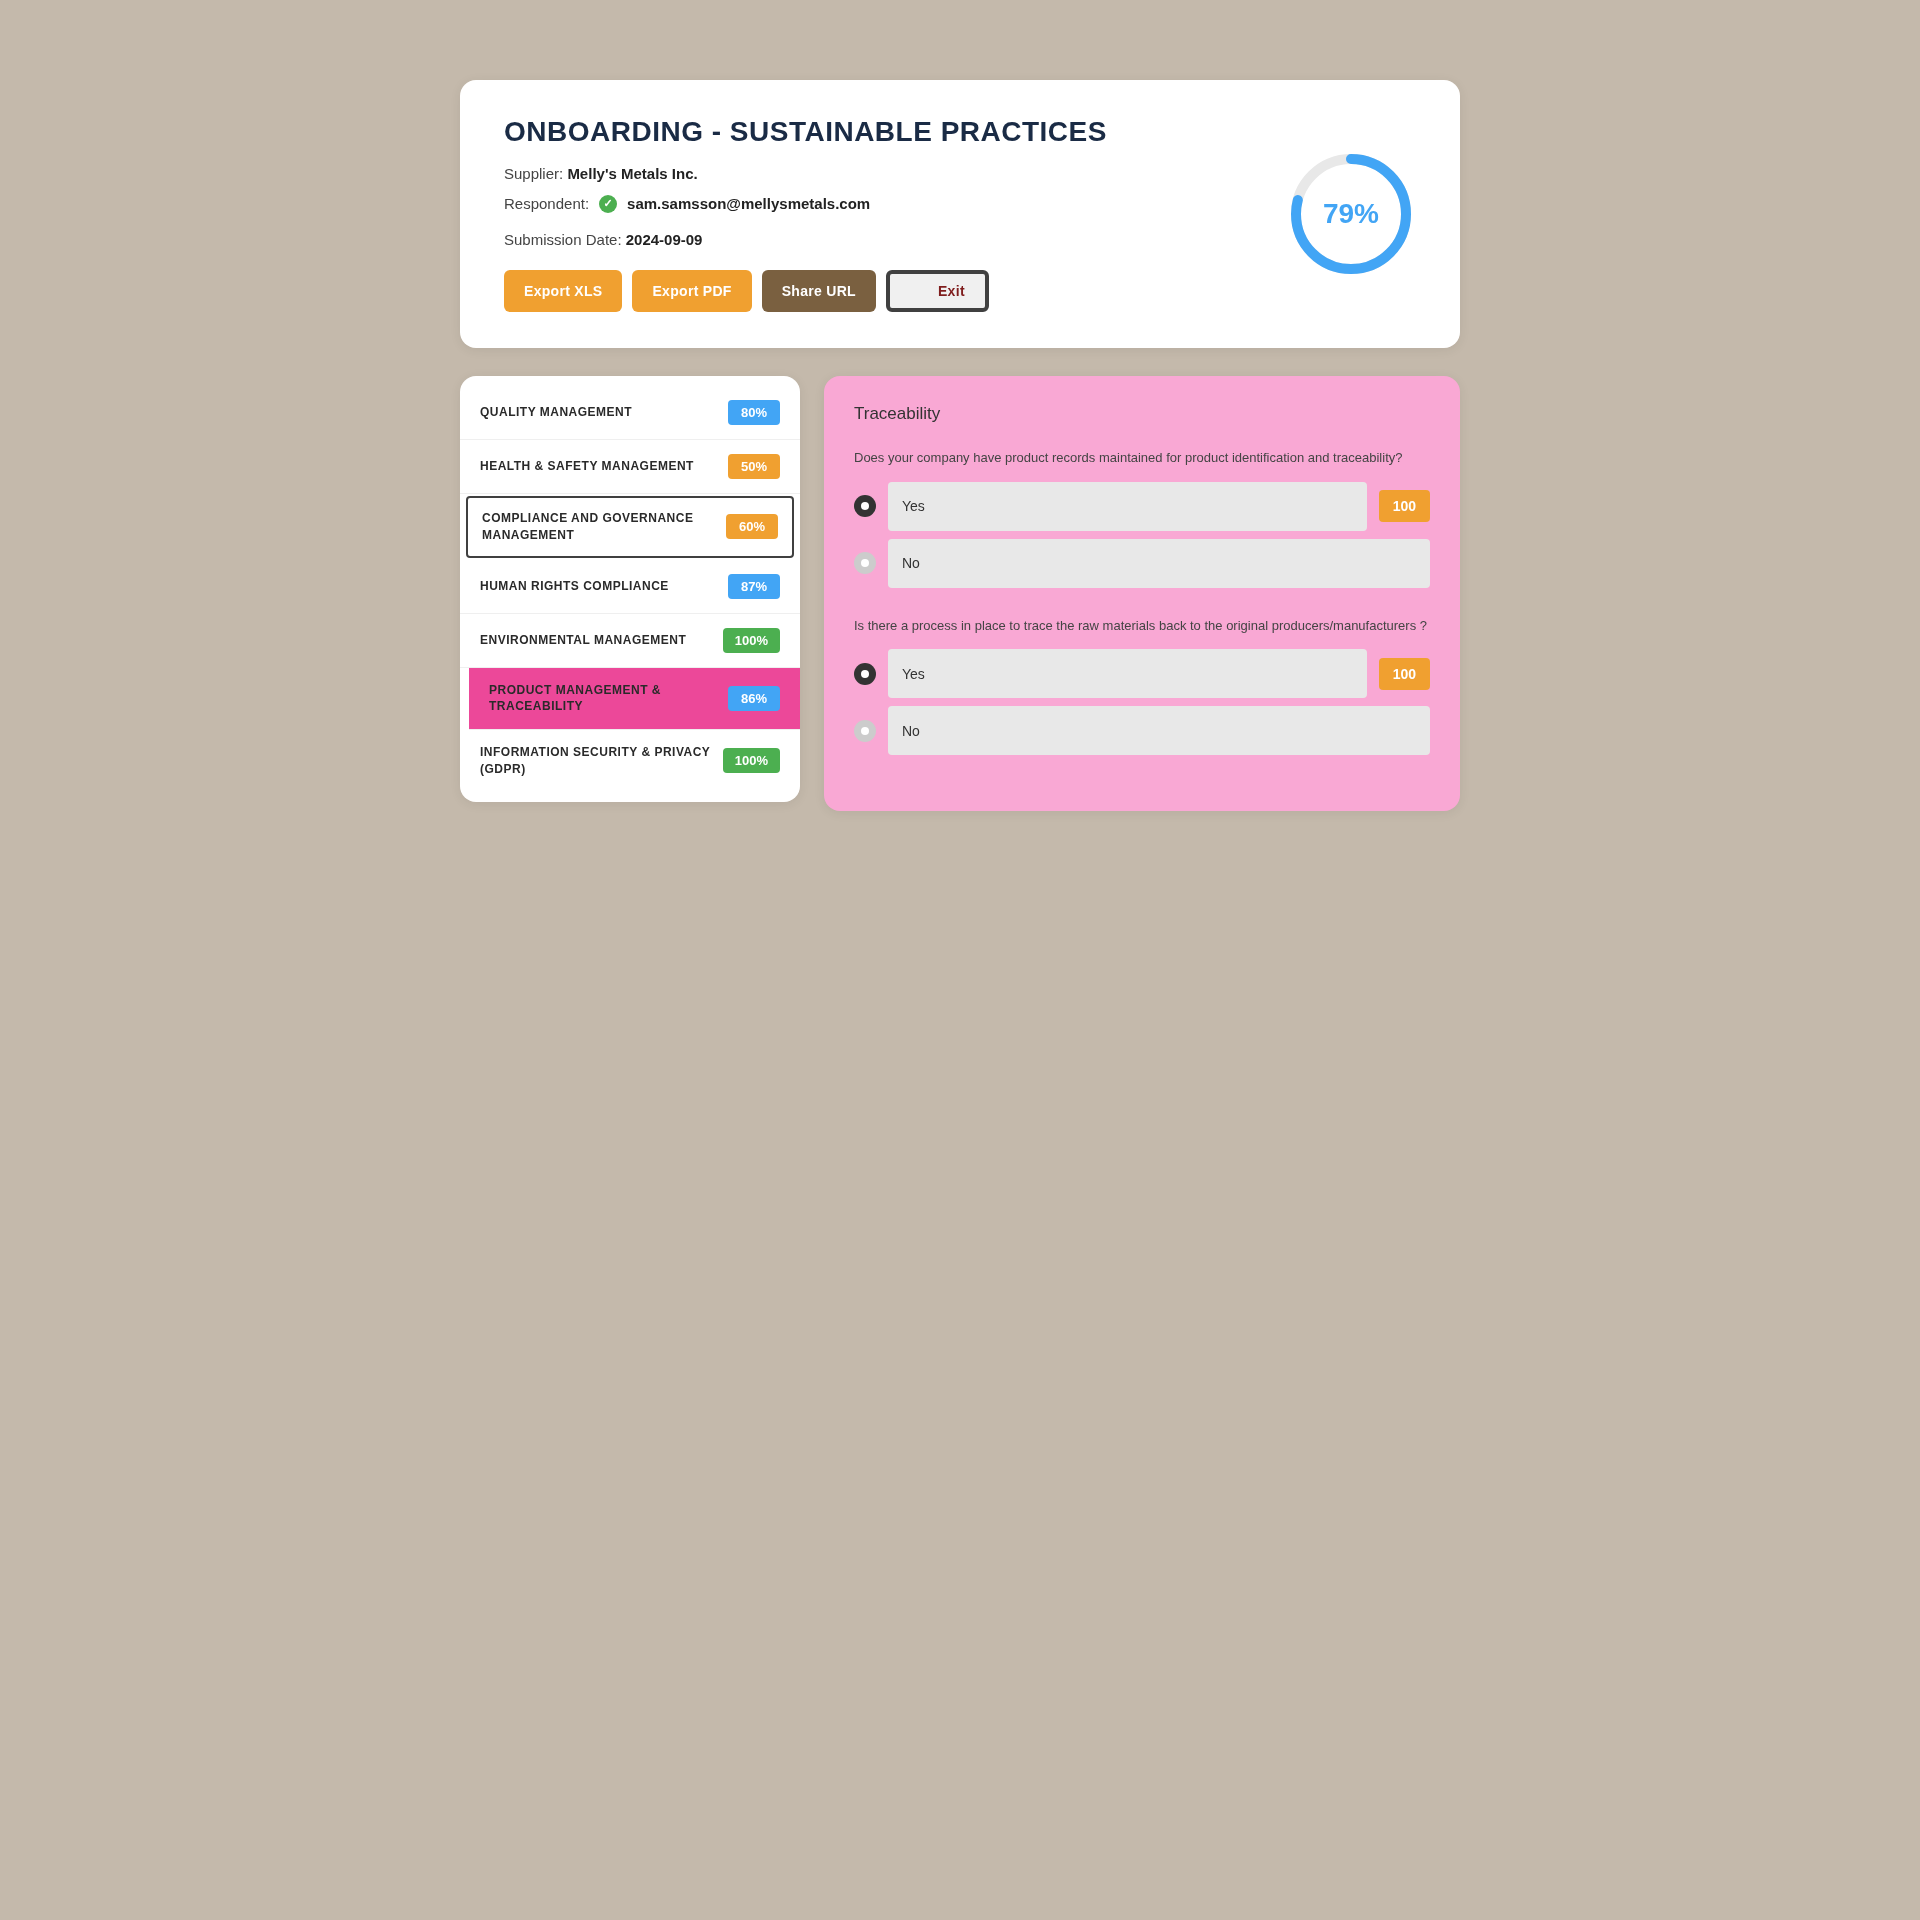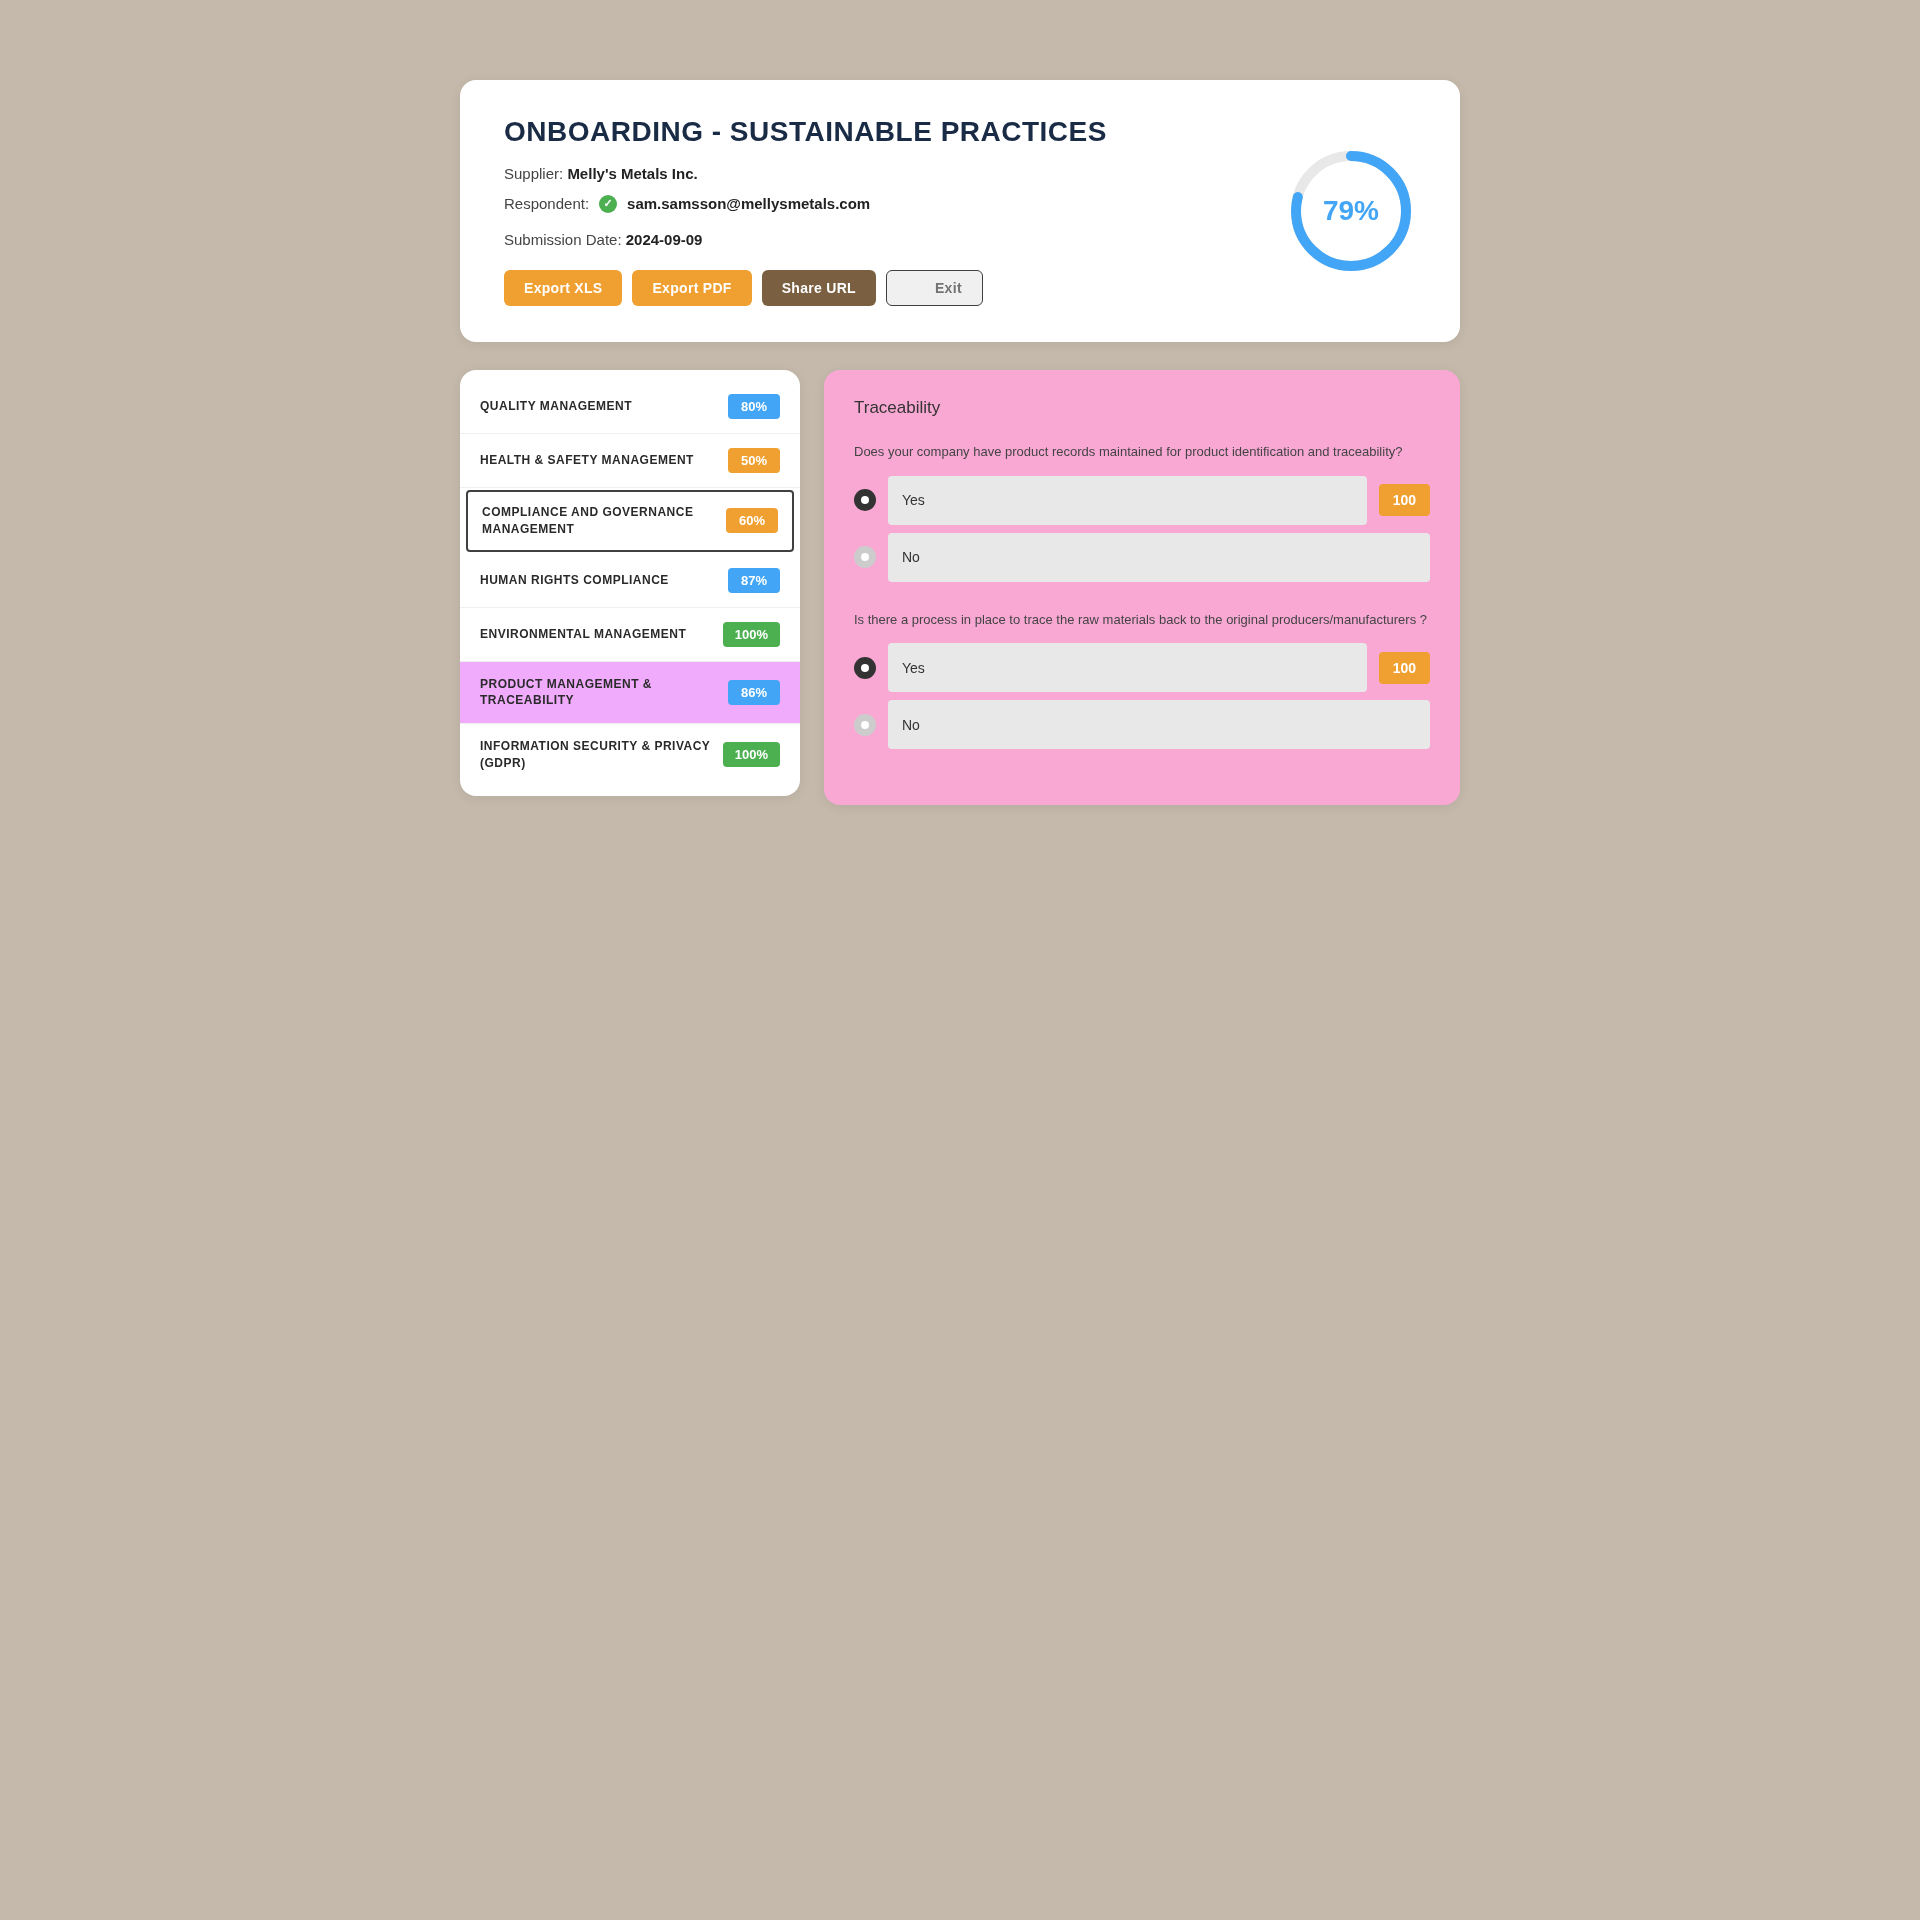--- a/index.html
+++ b/index.html
@@ -106,22 +106,22 @@
       color: #fff;
     }
 
     .btn-dark {
       background-color: #7a6040;
       color: #fff;
     }
 
     .btn-exit {
       background-color: #f0f0f0;
-      color: #737373;
-      border: 1px solid #404040;
+      color: #7f1d1d;
+      border: 4px solid #404040;
       padding-left: 48px;
     }
 
     
     .donut-container {
       width: 130px;
       height: 130px;
       position: relative;
       flex-shrink: 0;
     }
@@ -189,21 +189,22 @@
     }
 
     .category-row.selected {
       border: 2px solid #404040;
       border-radius: 4px;
       margin: 2px 6px;
       padding: 12px 14px;
     }
 
     .category-row.highlighted {
-      background-color: #f0abfc;
+      background-color: #ec4899;
+      margin-left: 9px;
     }
 
     .category-label {
       flex: 1;
       font-size: 12px;
       font-weight: 700;
       color: #2a2a2a;
       letter-spacing: 0.5px;
       text-transform: uppercase;
       line-height: 1.4;

